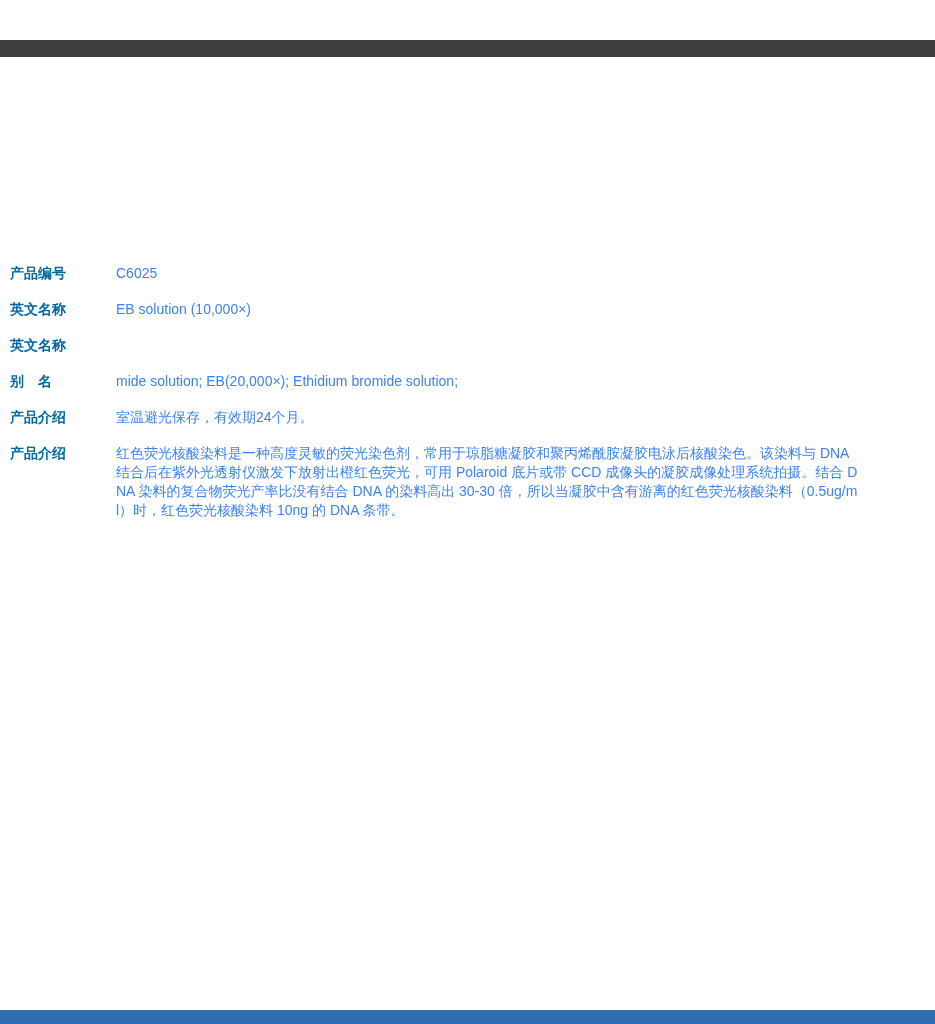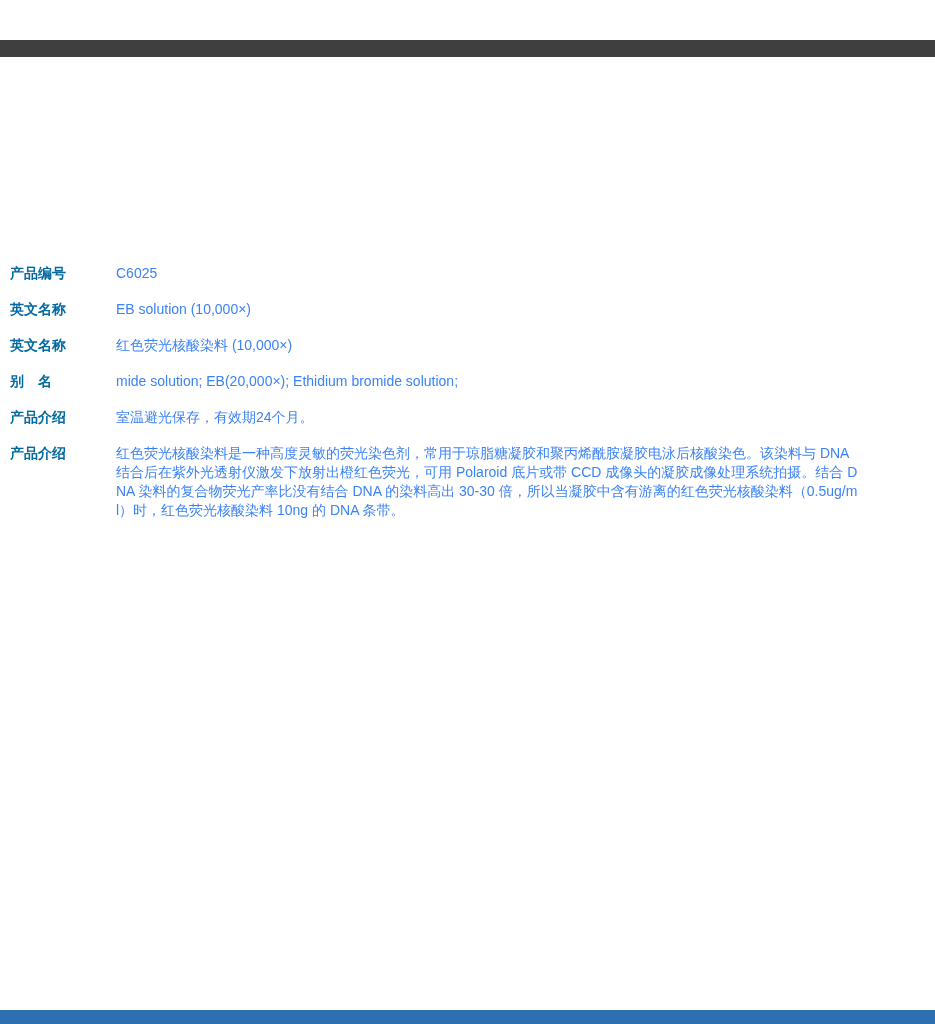--- a/index.html
+++ b/index.html
@@ -74,23 +74,20 @@
 
   <div class="info-row">
     <div class="row-label">英文名称</div>
     <div class="row-value">
       <div class="value-line">EB solution (10,000×)</div>
     </div>
   </div>
 
   <div class="info-row">
     <div class="row-label">英文名称</div>
-    <div class="row-value">
-      <div class="value-line">红色荧光核酸染料 (10,000×)</div>
-    </div>
   </div>
 
   <div class="info-row">
     <div class="row-label">别　名</div>
     <div class="row-value">
       <div class="value-line">mide solution; EB(20,000×); Ethidium bromide solution;</div>
     </div>
   </div>
 
   <div class="info-row">

